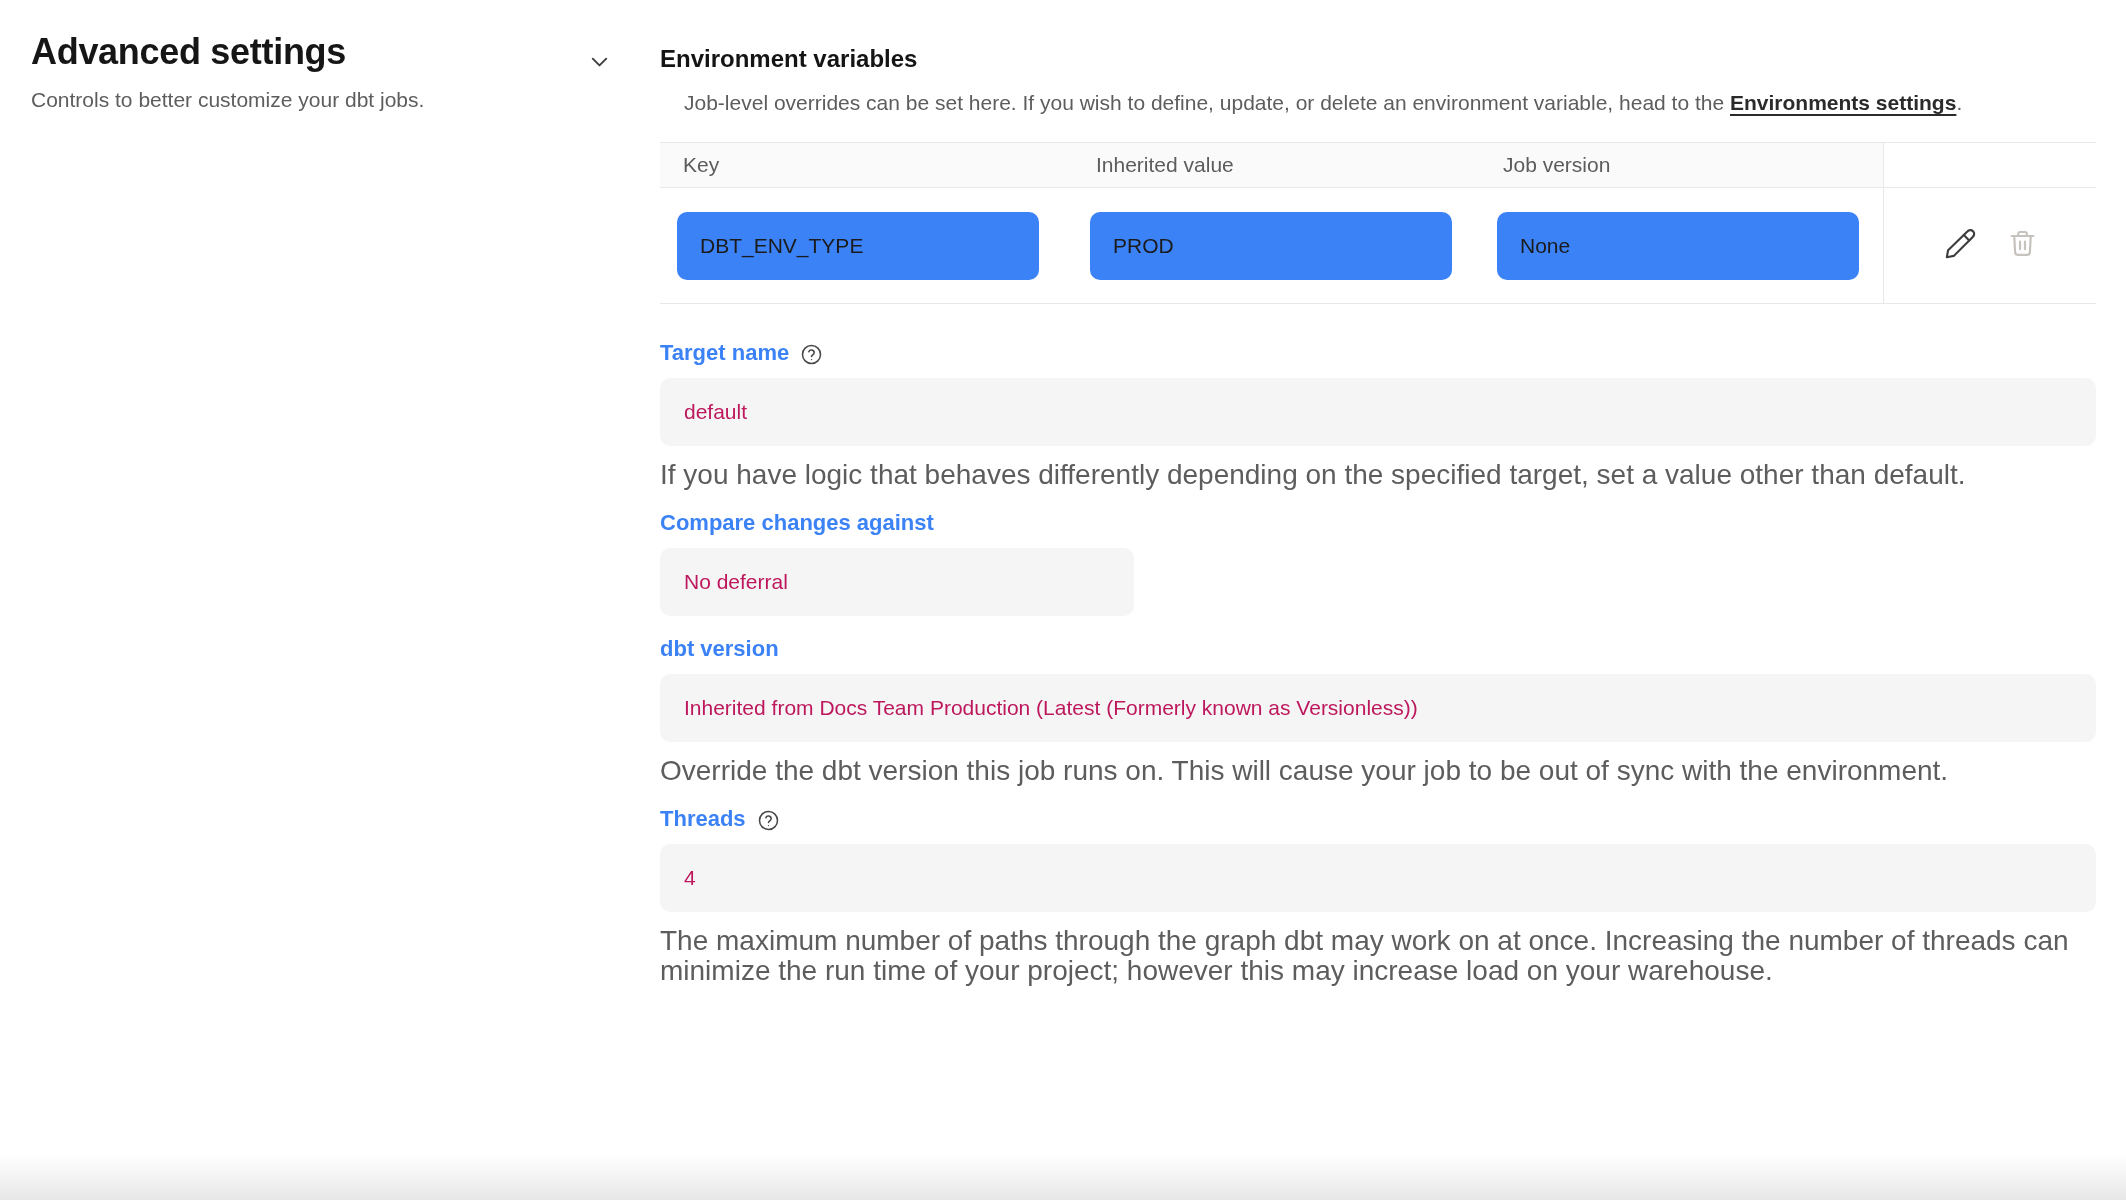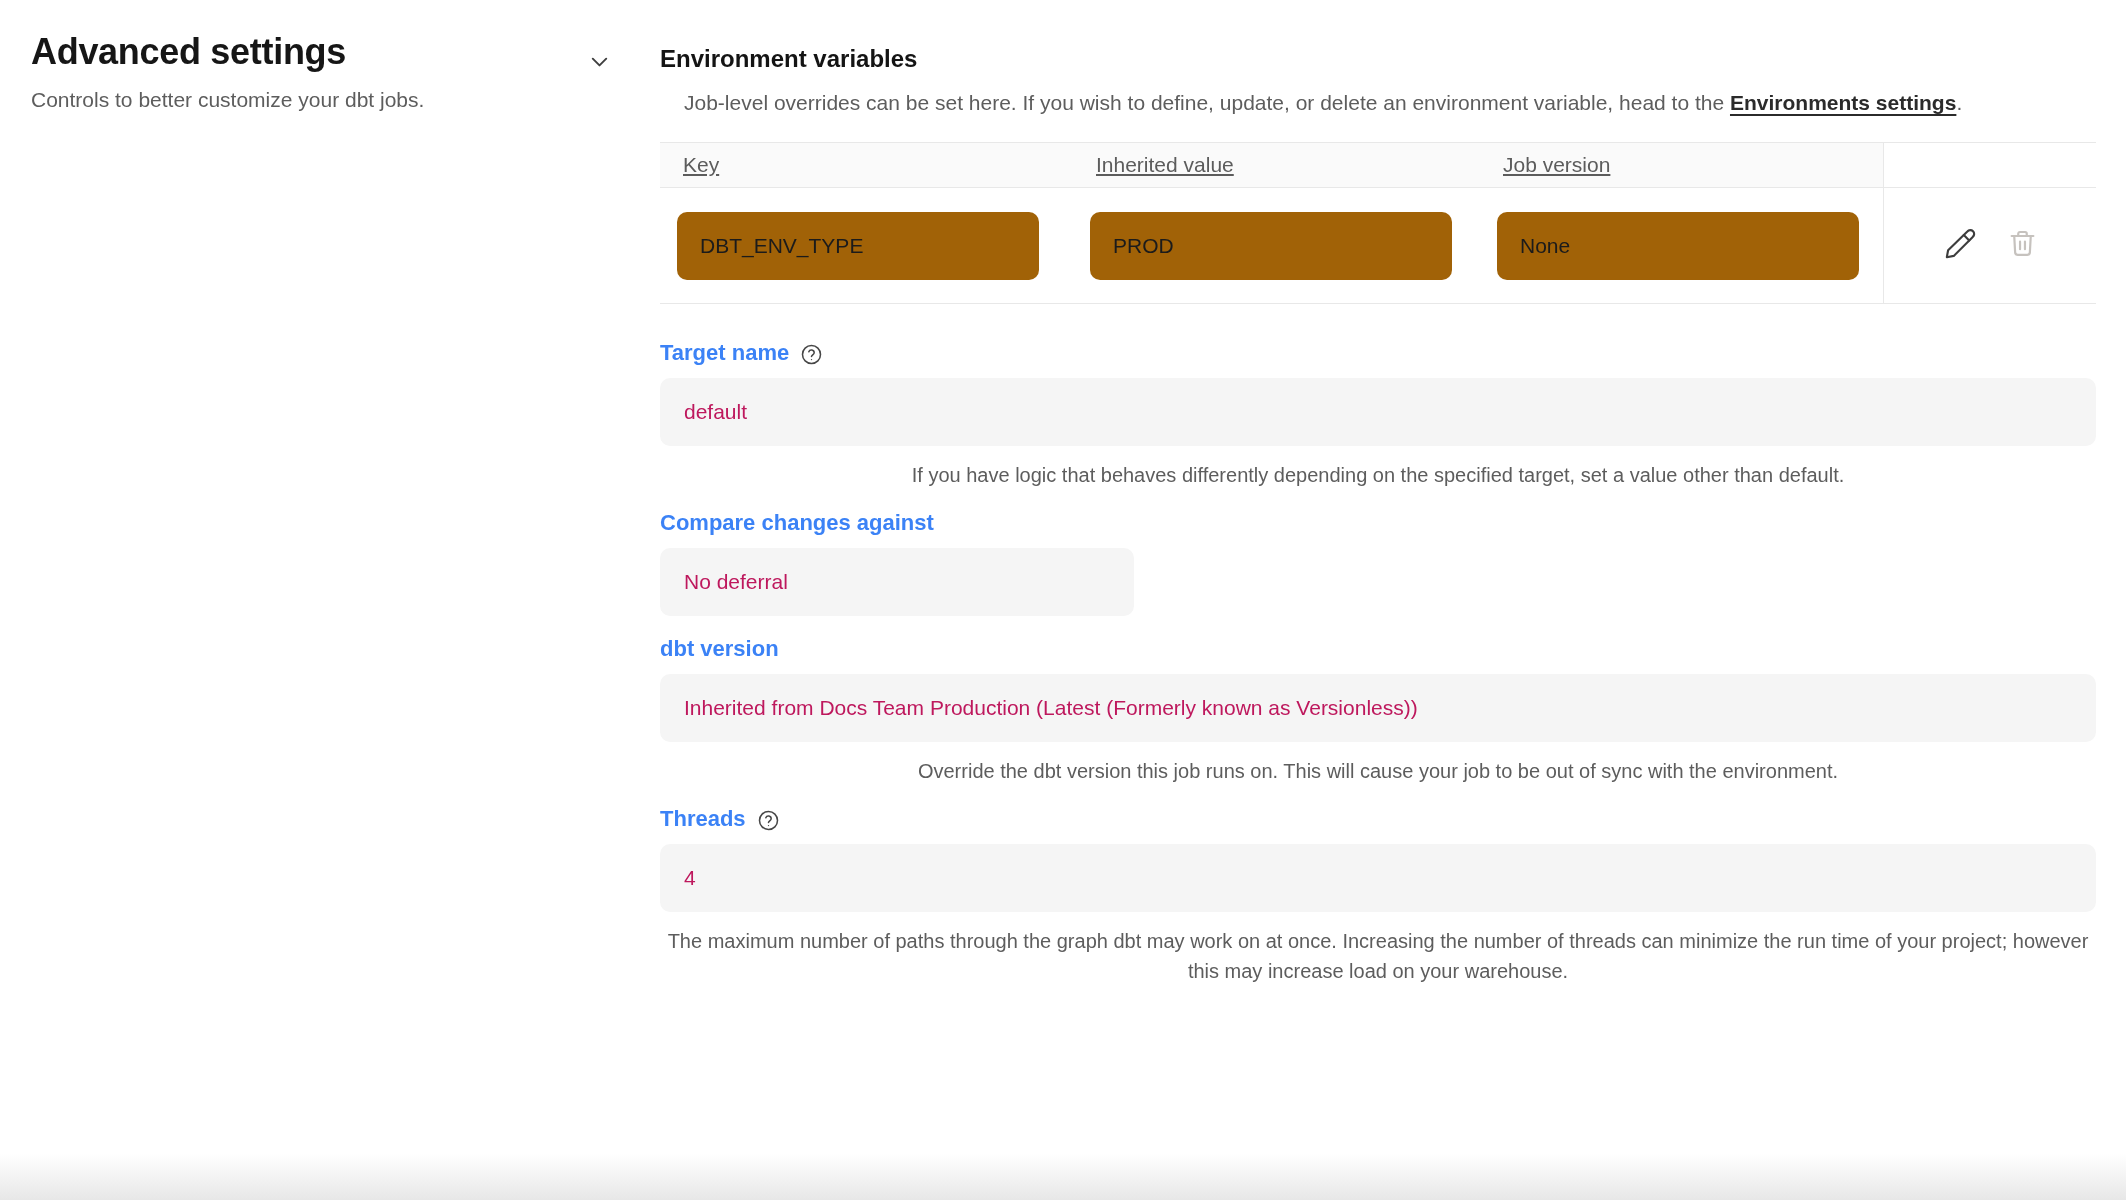--- a/index.html
+++ b/index.html
@@ -38,48 +38,48 @@
   
   .env-table {
     margin-top: 25px;
     border-top: 1px solid #e8e8e8;
     border-bottom: 1px solid #e8e8e8;
     width: 100%;
   }
   .t-head, .t-row { display: grid; grid-template-columns: 413px 407px 403px 1fr; }
   .t-head { height: 45px; border-bottom: 1px solid #e8e8e8; }
   .t-head .t-cell { background: #fafafa; display: flex; align-items: center; padding-left: 23px;
-    font-size: 21px; font-weight: 500; color: #5c5c5c; text-decoration: underline; }
+    font-size: 21px; font-weight: 500; color: #5c5c5c; }
   .t-head .t-cell.actions-col { background: #ffffff; padding-left: 0; }
   .t-row { height: 115px; }
   .t-row .t-cell { display: flex; align-items: center; }
   .actions-col { border-left: 1px solid #e8e8e8; }
   .value-box {
     width: 362px; height: 68px; margin-left: 17px;
-    background: #a16207; border-radius: 10px;
+    background: #3b82f6; border-radius: 10px;
     display: flex; align-items: center; padding-left: 23px;
     font-size: 21px; color: #1b1b1b;
   }
   .t-row .actions-col { justify-content: center; gap: 30px; }
   .icon-btn { display: flex; align-items: center; justify-content: center; cursor: pointer; }
 
   
   .section { margin-top: 34px; }
   .section.tight { margin-top: 18px; }
   .label-row { display: flex; align-items: center; gap: 11px; height: 30px; }
   .field-label { font-size: 22px; font-weight: 700; color: #3b82f6; }
   .help-icon { display: flex; align-items: center; margin-top: 2px; cursor: pointer; }
   .text-input {
     margin-top: 10px; height: 68px; width: 100%;
     background: #f5f5f5; border-radius: 10px;
     display: flex; align-items: center; padding-left: 24px;
     font-size: 21px; color: #be185d; cursor: text;
   }
   .text-input.narrow { width: 474px; }
-  .helper { margin-top: 14px; font-size: 20px; color: #5d5d5d; line-height: 30px; text-align: center; }
+  .helper { margin-top: 14px; font-size: 28px; color: #5d5d5d; line-height: 30px; }
 
   
   .bottom-fade {
     position: absolute; left: 0; bottom: 0; width: 100%; height: 46px;
     background: linear-gradient(180deg, rgba(234,234,234,0) 0%, #e7e7e7 100%);
     pointer-events: none;
   }
 </style>
 </head>
 <body>

